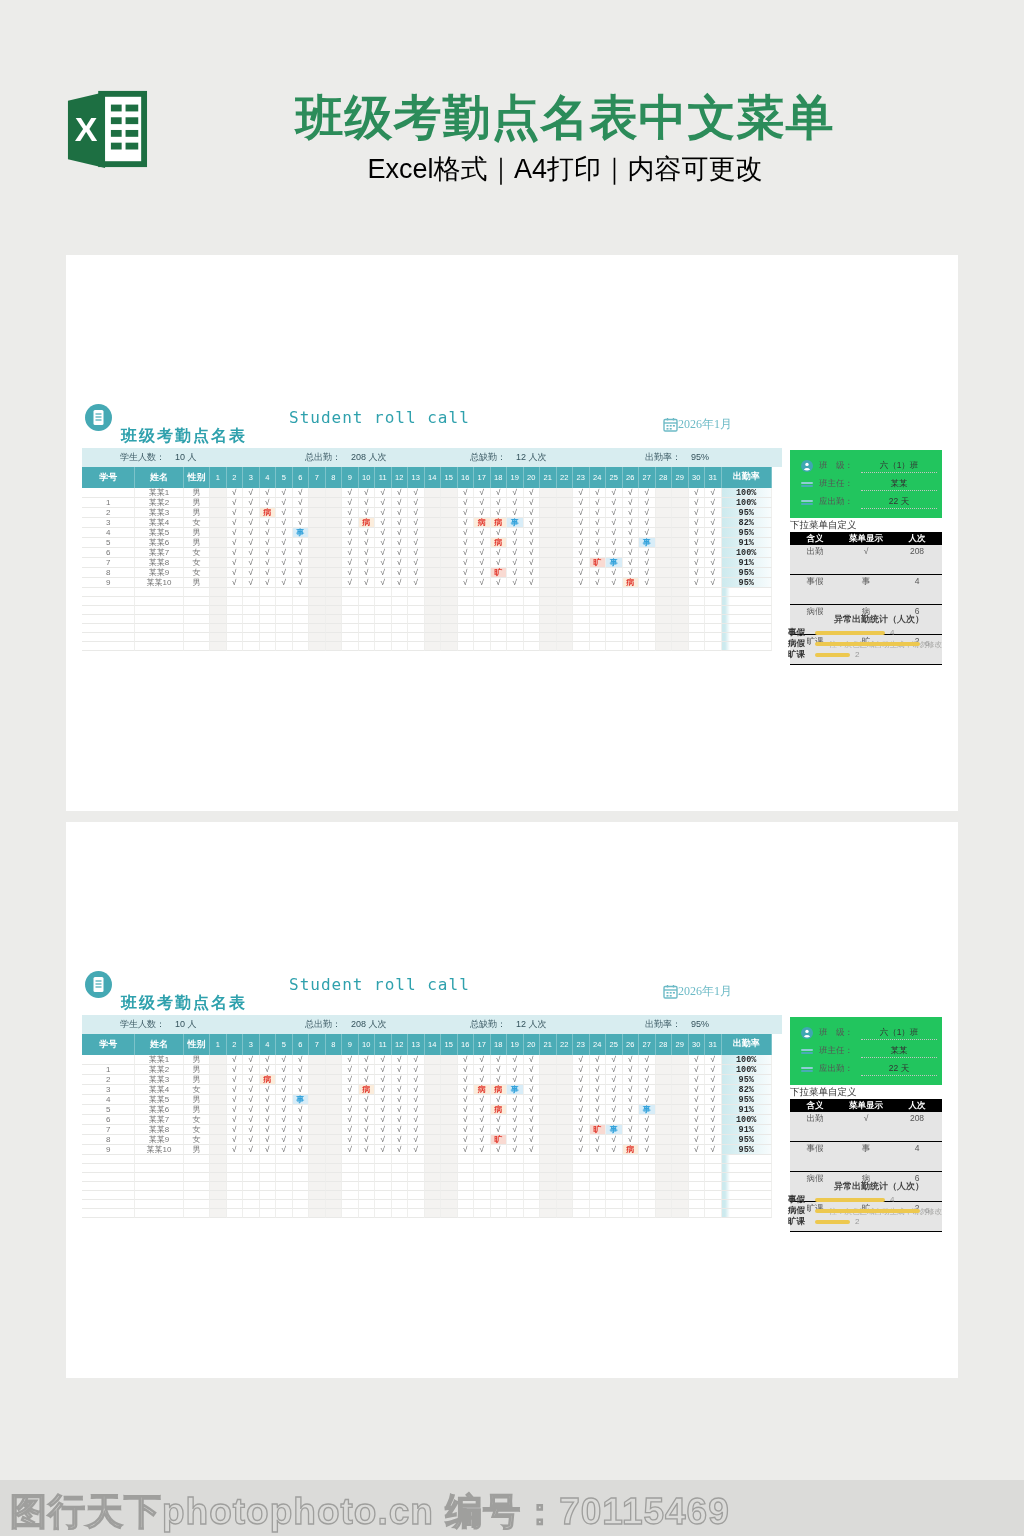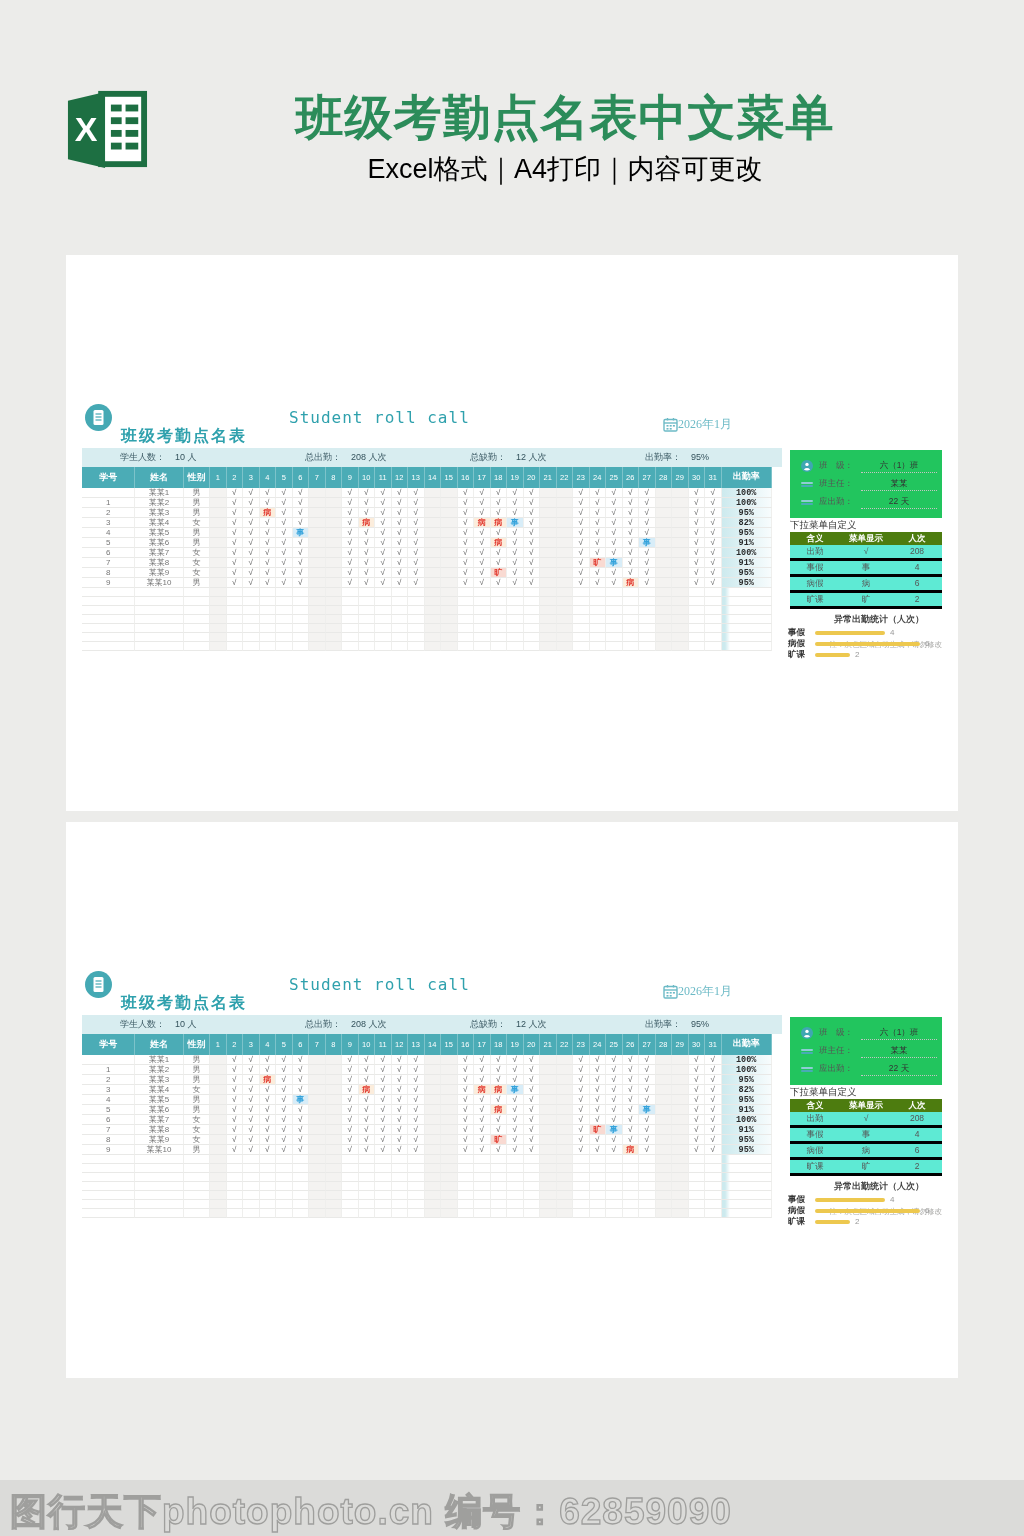--- a/index.html
+++ b/index.html
@@ -67,23 +67,23 @@
               font-size:8.5px; color:#555; }
   .info-icn { width:15px; margin-right:3px; display:flex; align-items:center; }
   .info-icn svg { width:12px; height:12px; }
   .dash { width:12px; height:2px; background:#49ABB5; border-radius:2px;
           box-shadow:0 -3px 0 #8ECDD4; margin-top:3px; }
   .info-lab { width:42px; white-space:pre; }
   .info-val { width:76px; text-align:center; border-bottom:1px dotted #C4C4C2; color:#333; }
 
   .menu-title { position:absolute; left:724px; top:264px; font-size:9.5px; color:#333; }
   .menu-table { position:absolute; left:724px; top:277px; width:152px; }
-  .mrow { display:flex; text-align:center; font-size:8.5px; height:16px; line-height:12px;
-          border-bottom:3px solid #000000; color:#555; background:#5eead4; }
-  .mrow.mhead { background:#4d7c0f; color:#fff; height:13px; line-height:13px;
+  .mrow { display:flex; text-align:center; font-size:8.5px; height:30px; line-height:12px;
+          border-bottom:1px solid #000000; color:#555; background:#e5e5e5; }
+  .mrow.mhead { background:#000000; color:#fff; height:13px; line-height:13px;
                 font-weight:bold; border-bottom:none; }
   .mc1 { width:50px; } .mc2 { width:52px; } .mc3 { width:50px; }
 
   .menu-note { position:absolute; left:724px; top:341px; width:152px; font-size:7.5px;
                color:#ABABA9; text-align:right;margin-top:44px; }
 
   
   .chart { position:absolute; left:722px; top:358px; width:175px; }
   .chart-title { margin-left:26px; width:130px; text-align:center; font-size:9px;
                  font-weight:bold; color:#444; margin-bottom:1px; }
@@ -1682,14 +1682,14 @@
         <div class="cbar-row">
           <span class="cbar-label">旷课</span>
           <span class="cbar" style="width: 35px; background: rgb(237, 200, 79);"></span>
           <span class="cbar-val">2</span>
         </div>
       </div>
     </div>
 </section>
 
 <div class="watermark">
-  <span>图行天下photophoto.cn 编号：62859090</span>
+  <span>图行天下photophoto.cn 编号：70115469</span>
 </div>
 
 </body></html>

